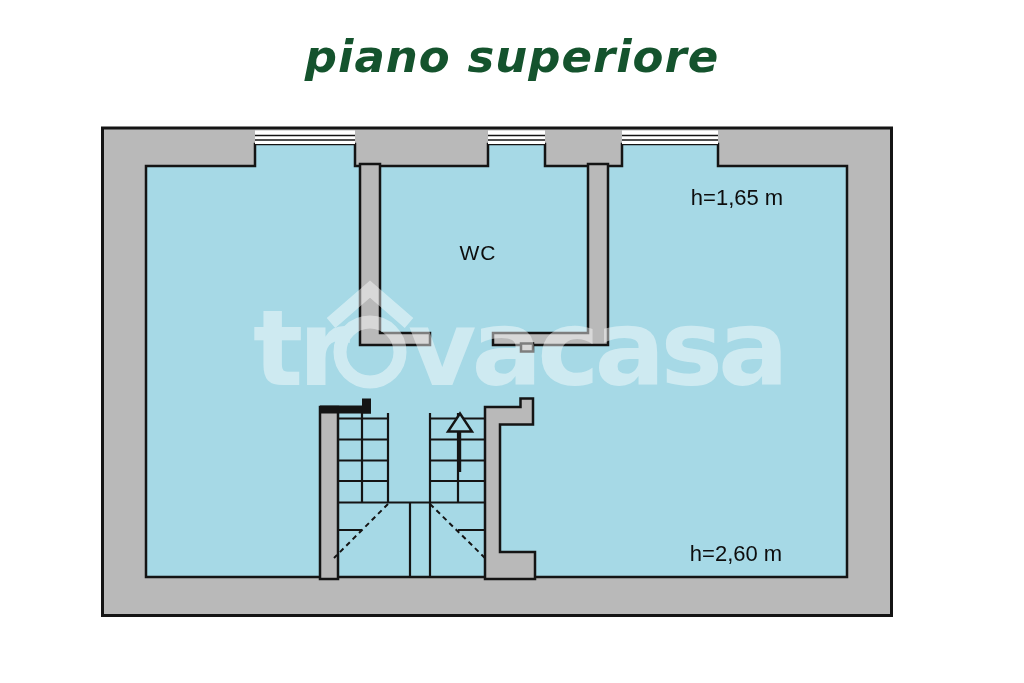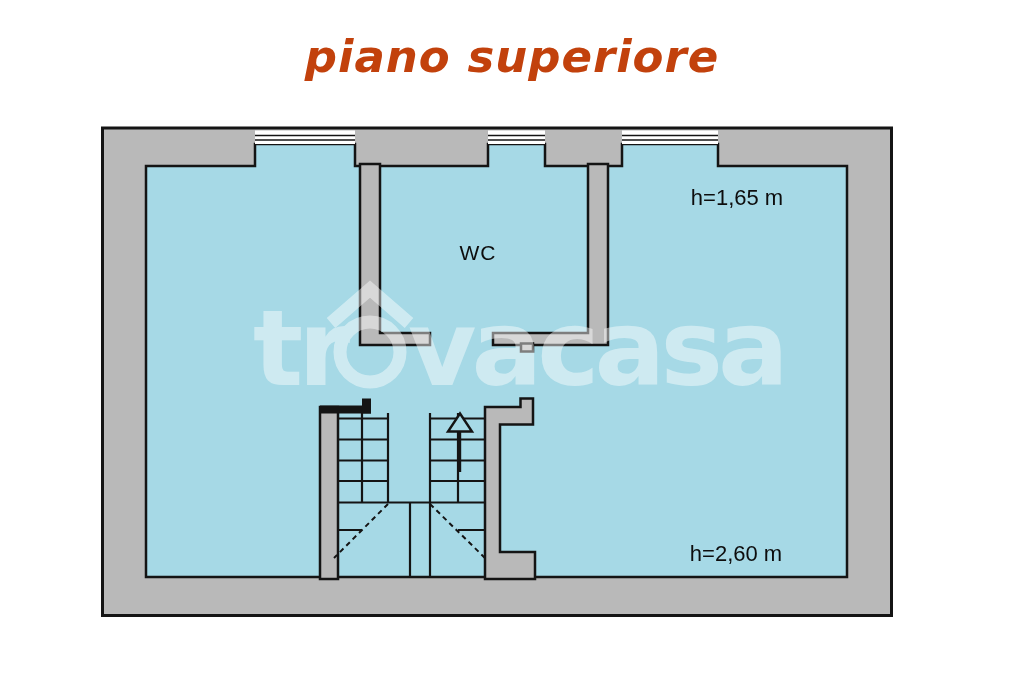--- a/index.html
+++ b/index.html
@@ -1,20 +1,20 @@
 <!DOCTYPE html>
 <html style="--wall-fill: #b9b9b9; --floor-fill: #a6d9e6; --outline: #141414; --label: #0d0d0d; --watermark: #ffffff;"><head>
 <meta charset="utf-8">
 <style>
   html,body{margin:0;padding:0;background:#ffffff;}
   #stage{position:relative;width:1024px;height:683px;background:#ffffff;overflow:hidden;
          font-family:"Liberation Sans",sans-serif;}
   #plan-title{position:absolute;top:30px;left:0;width:100%;text-align:center;
     font-family:"DejaVu Sans","Liberation Sans",sans-serif;
-    font-size:45px;font-weight:bold;font-style:italic;color:#c2410c;letter-spacing:1px;}
+    font-size:45px;font-weight:bold;font-style:italic;color:#14532d;letter-spacing:1px;}
   svg{position:absolute;left:0;top:0;}
   .wall{fill:var(--wall-fill);stroke:var(--outline);stroke-width:2.5;}
   .wall-outer{fill:var(--wall-fill);stroke:var(--outline);stroke-width:3;}
   .floor{fill:var(--floor-fill);}
   .floor-edge{fill:none;stroke:var(--outline);stroke-width:2.5;}
   .grid{stroke:var(--outline);stroke-width:2.2;fill:none;}
   .grid-dash{stroke:var(--outline);stroke-width:2;fill:none;stroke-dasharray:5 4;}
   .win-band{fill:#ffffff;}
   .win-line{stroke:var(--outline);stroke-width:1.4;}
   .solid-black{fill:var(--outline);}

